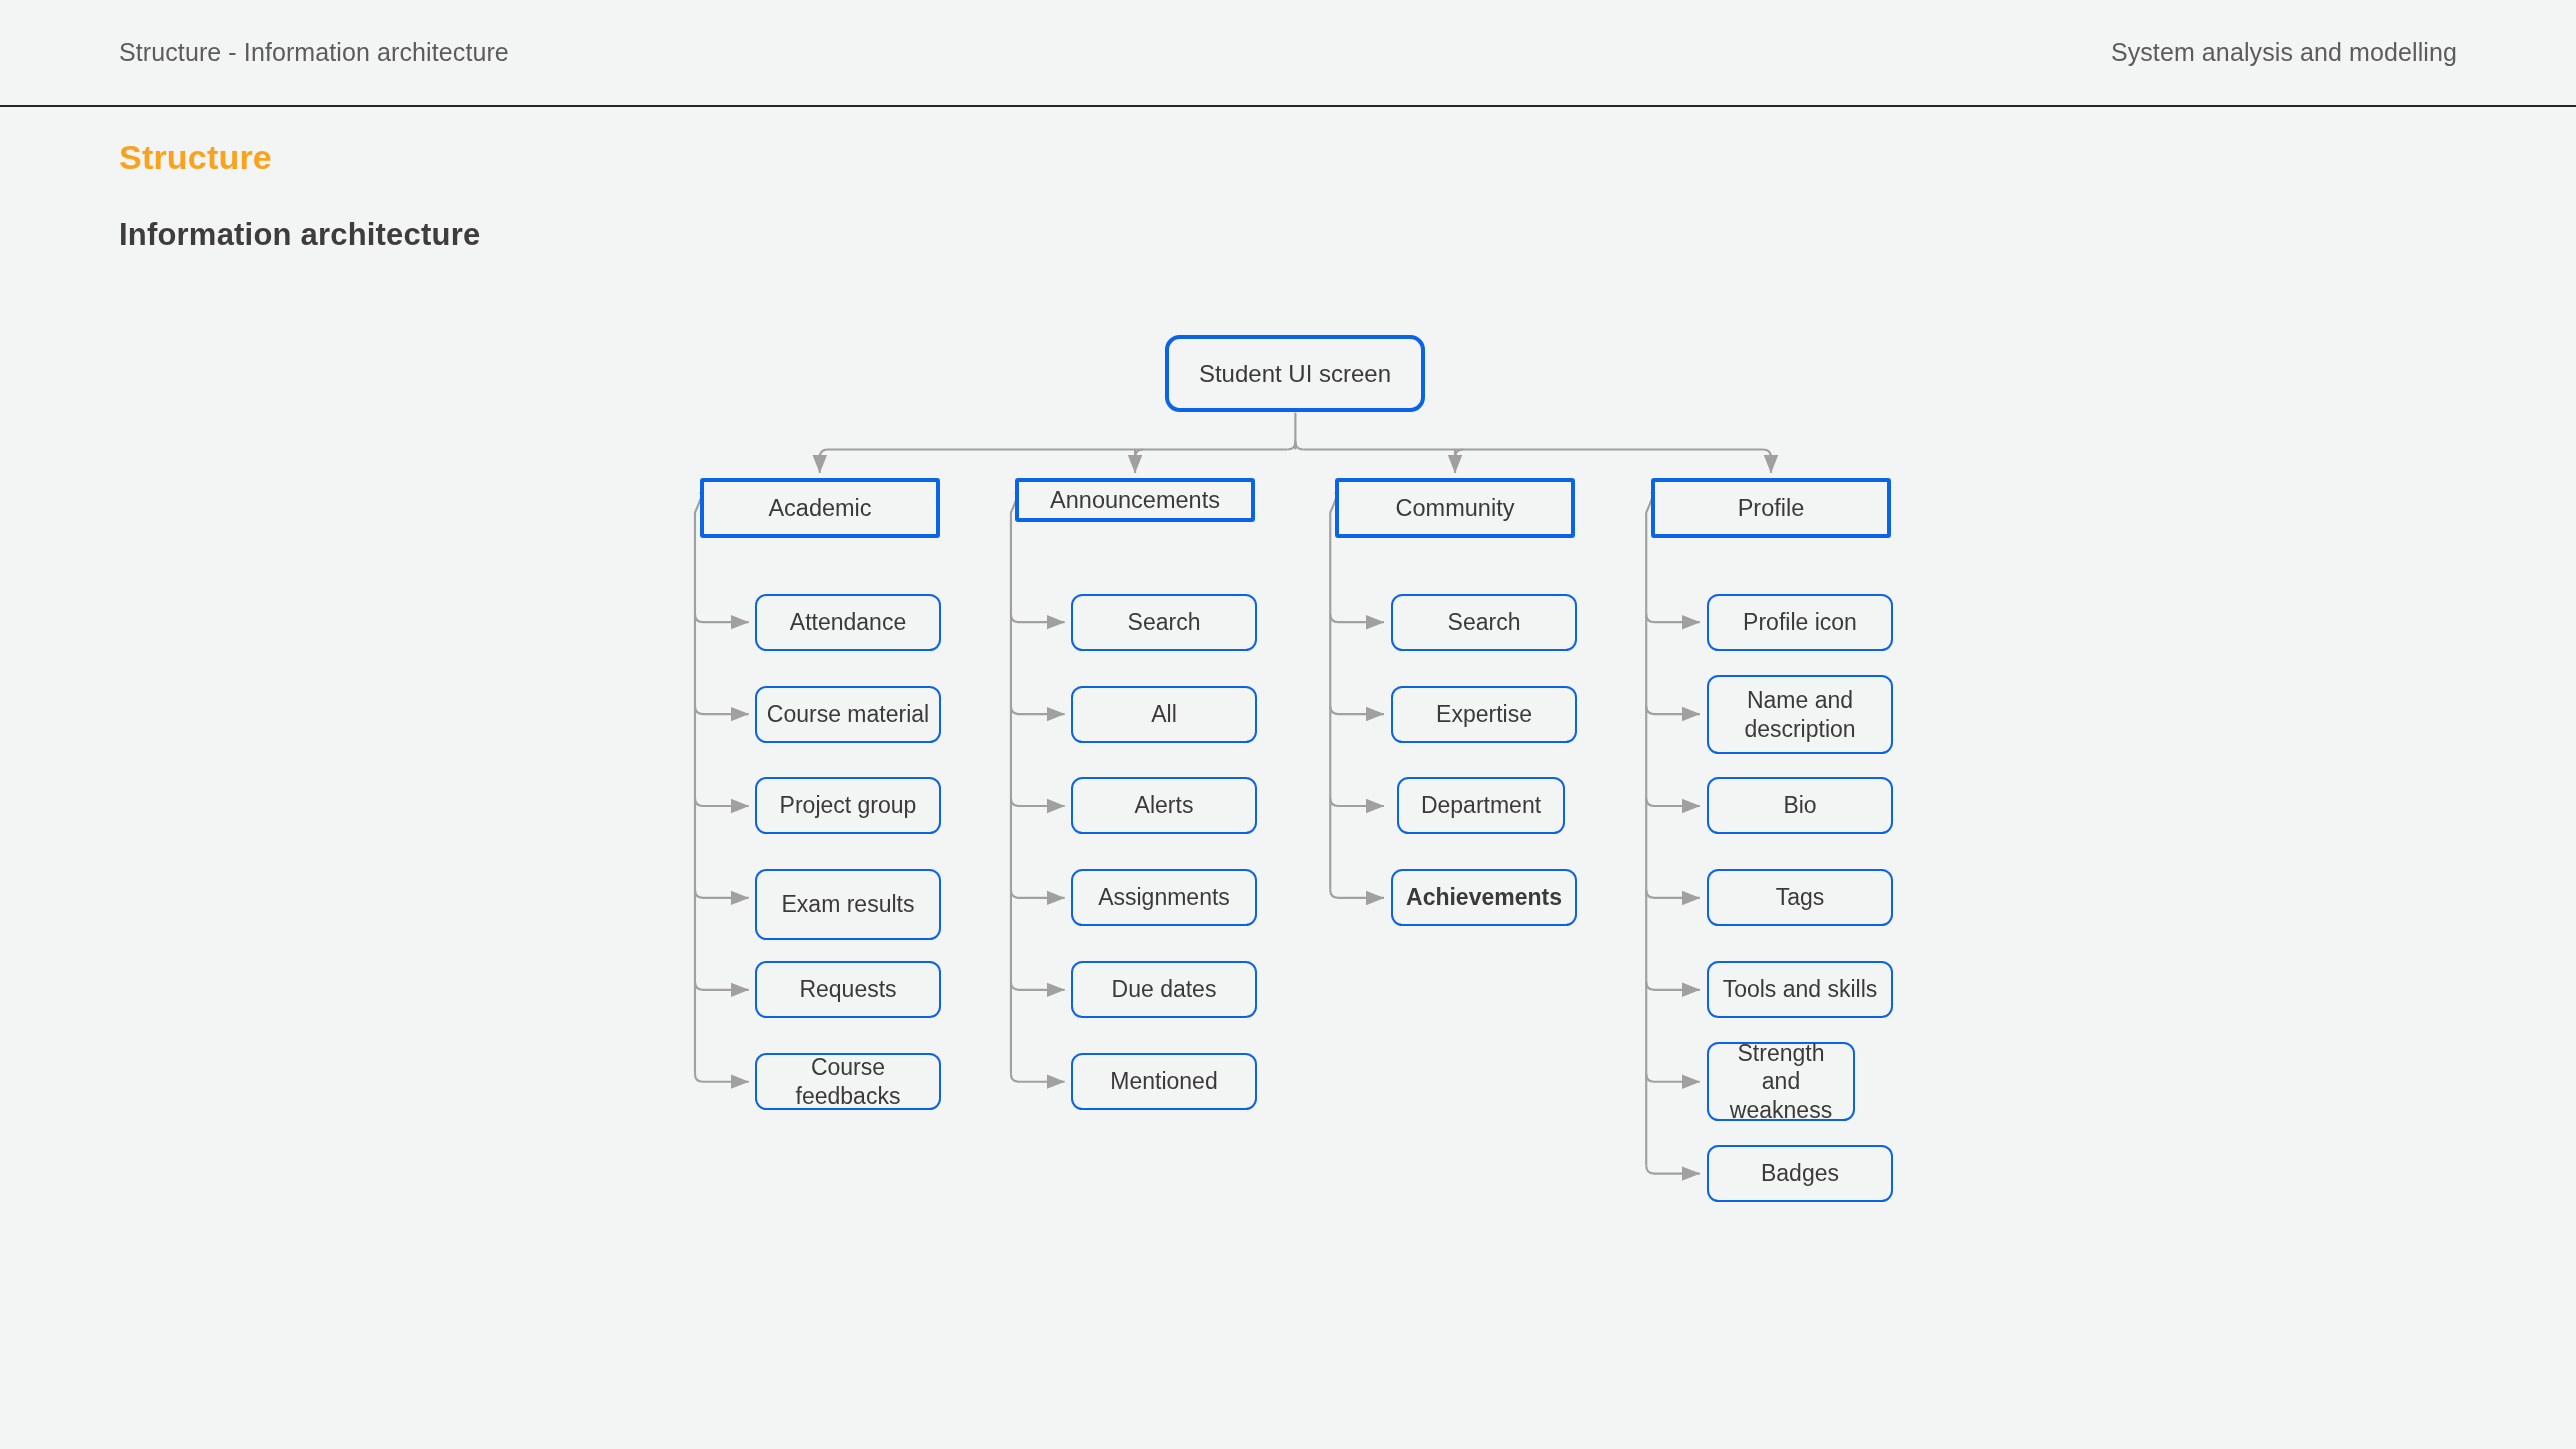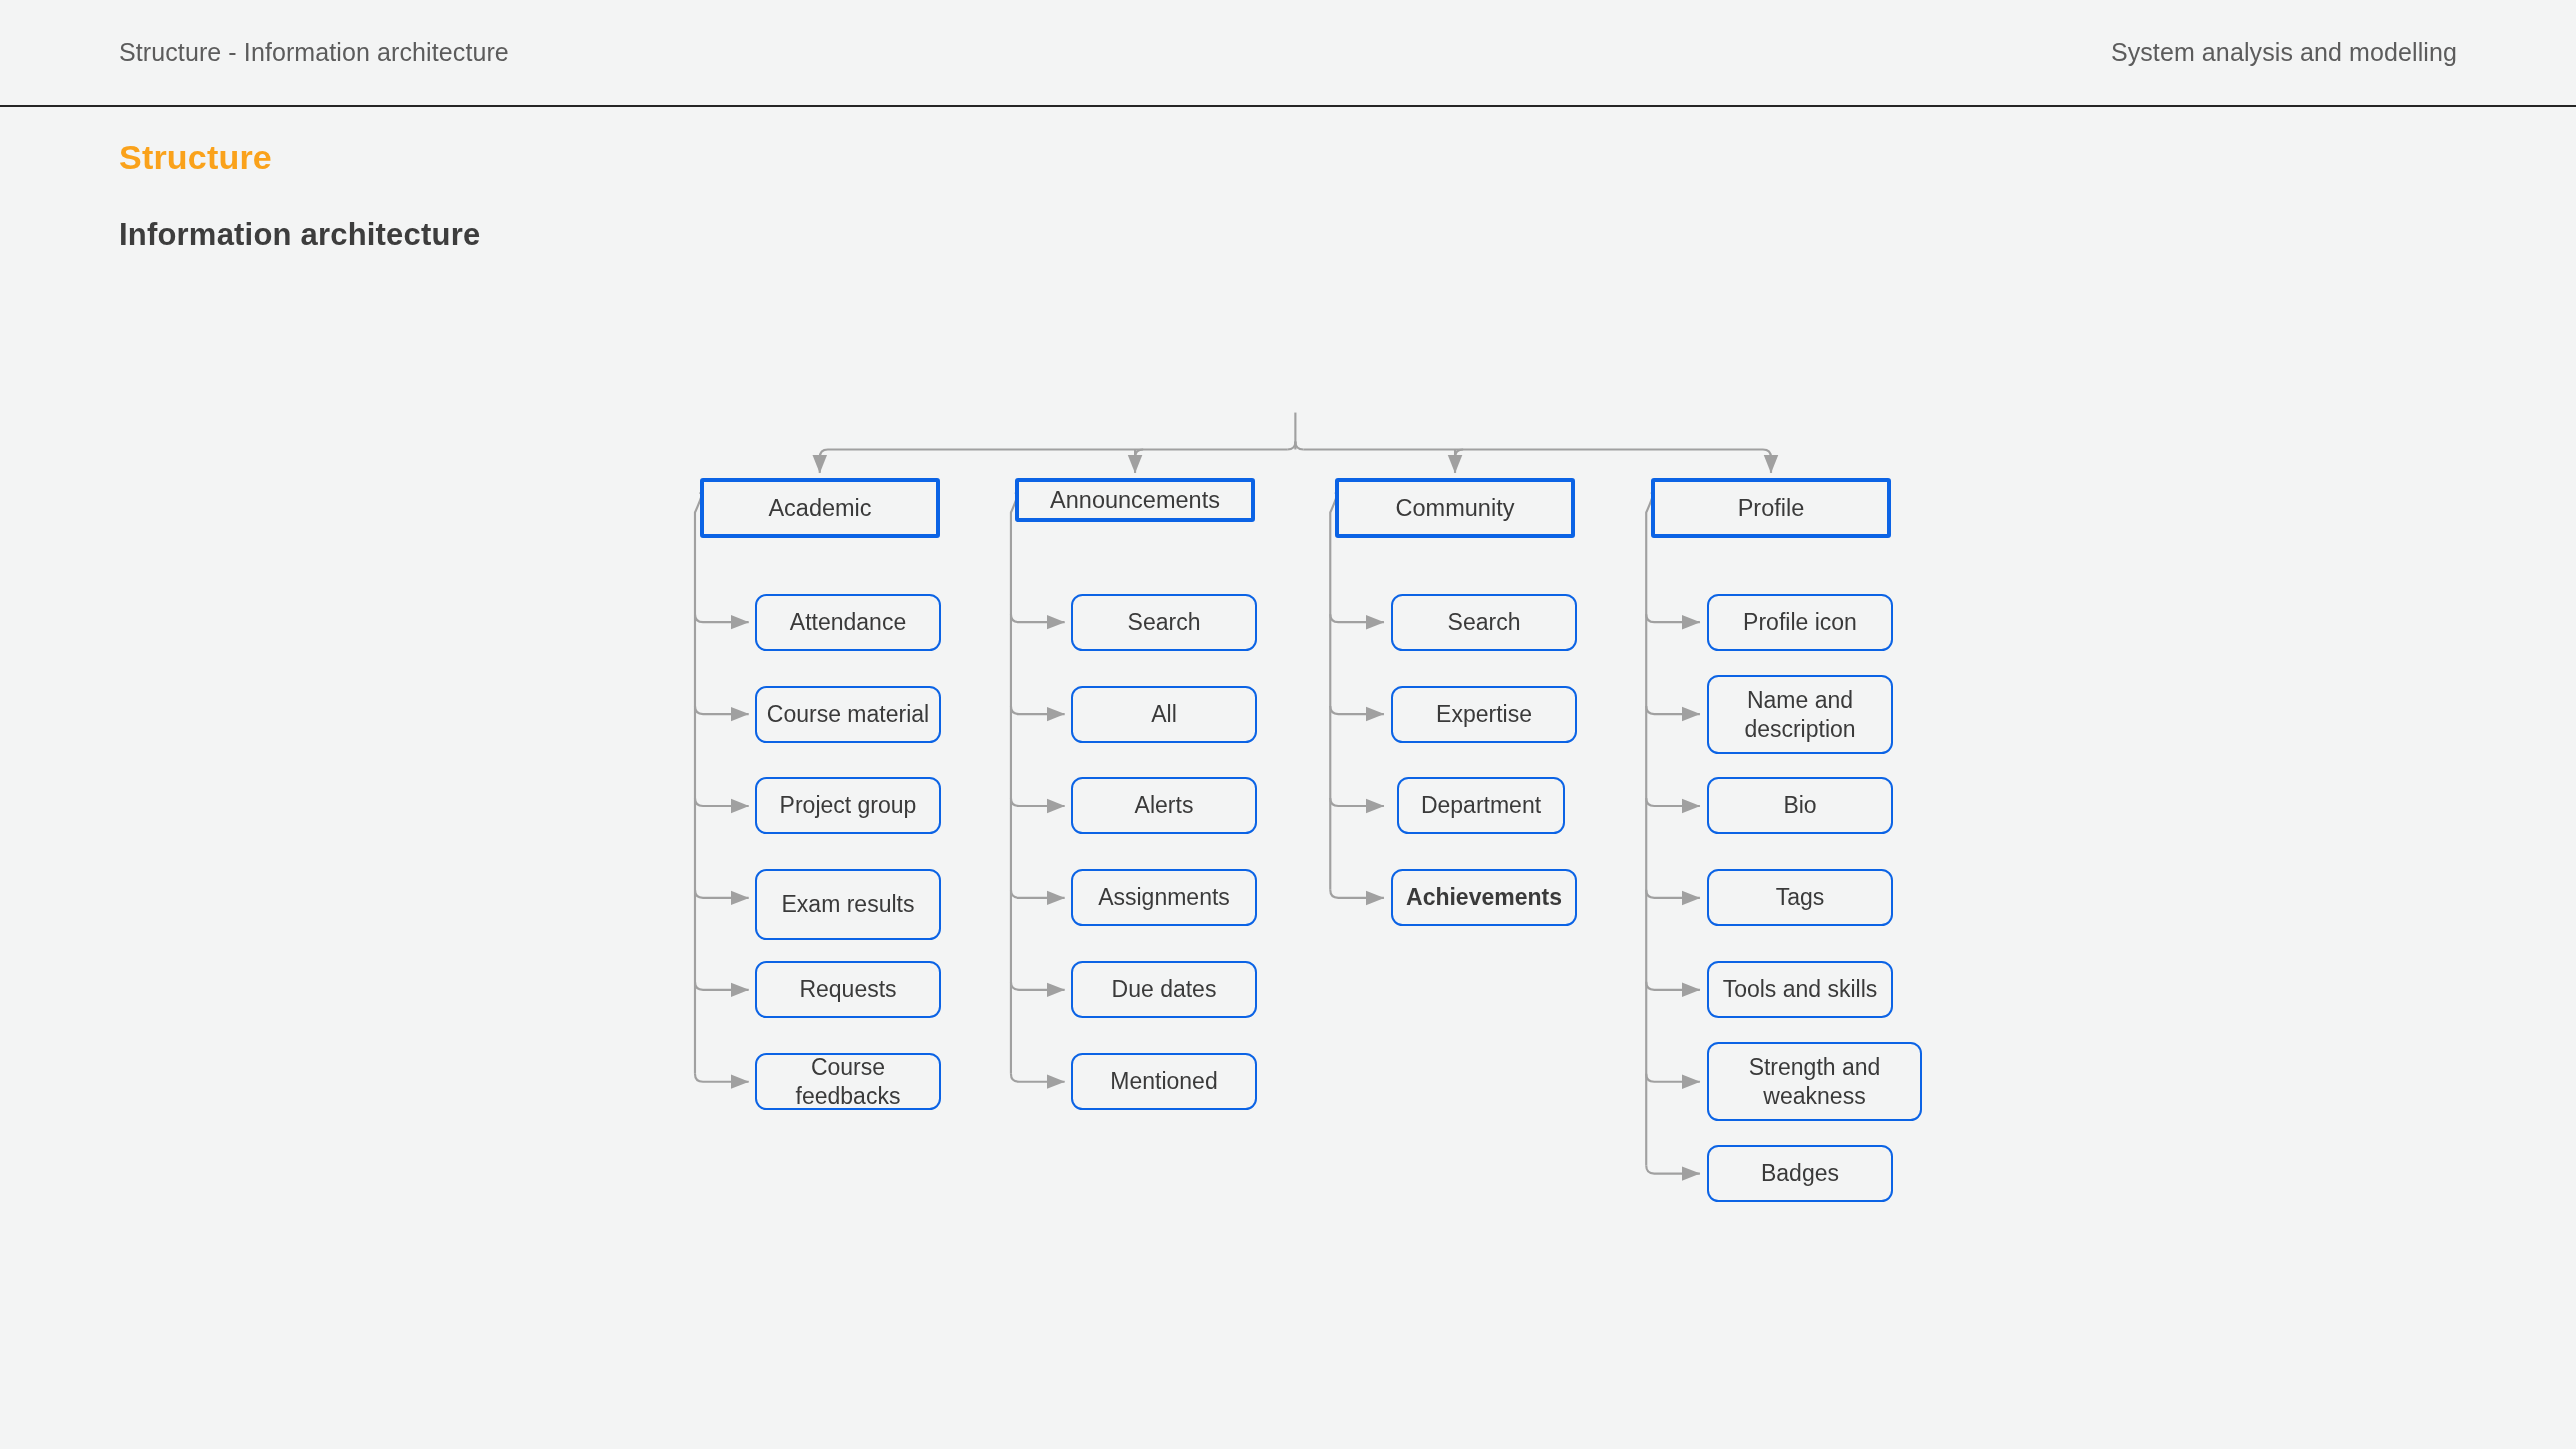--- a/index.html
+++ b/index.html
@@ -178,20 +178,23 @@
           L 2454 1737.5" fill="none" stroke="#A0A0A0" stroke-width="3.2"></path>
         <path d="M 2454 915.5 Q 2454 927.5 2466 927.5 L 2534 927.5" fill="none" stroke="#A0A0A0" stroke-width="3.2" marker-end="url(#arrowhead)"></path>
         <path d="M 2454 1052.5 Q 2454 1064.5 2466 1064.5 L 2534 1064.5" fill="none" stroke="#A0A0A0" stroke-width="3.2" marker-end="url(#arrowhead)"></path>
         <path d="M 2454 1189.5 Q 2454 1201.5 2466 1201.5 L 2534 1201.5" fill="none" stroke="#A0A0A0" stroke-width="3.2" marker-end="url(#arrowhead)"></path>
         <path d="M 2454 1326.5 Q 2454 1338.5 2466 1338.5 L 2534 1338.5" fill="none" stroke="#A0A0A0" stroke-width="3.2" marker-end="url(#arrowhead)"></path>
         <path d="M 2454 1463.5 Q 2454 1475.5 2466 1475.5 L 2534 1475.5" fill="none" stroke="#A0A0A0" stroke-width="3.2" marker-end="url(#arrowhead)"></path>
         <path d="M 2454 1600.5 Q 2454 1612.5 2466 1612.5 L 2534 1612.5" fill="none" stroke="#A0A0A0" stroke-width="3.2" marker-end="url(#arrowhead)"></path>
         <path d="M 2454 1737.5 Q 2454 1749.5 2466 1749.5 L 2534 1749.5" fill="none" stroke="#A0A0A0" stroke-width="3.2" marker-end="url(#arrowhead)"></path>
       </g>
   </svg>
+<div class="node root" style="left: 1165px; top: 335px; width: 260px; height: 77px;">
+      <span>Student UI screen</span>
+    </div>
     <div class="node branch" style="left: 700px; top: 478px; width: 240px; height: 60px;">
       <span>Academic</span>
     </div>
     <div class="node leaf" style="left: 755px; top: 594px; width: 186px; height: 57px;">
       <span>Attendance</span>
     </div>
     <div class="node leaf" style="left: 755px; top: 686px; width: 186px; height: 57px;">
       <span>Course material</span>
     </div>
     <div class="node leaf" style="left: 755px; top: 777px; width: 186px; height: 57px;">
@@ -253,20 +256,20 @@
     </div>
     <div class="node leaf" style="left: 1707px; top: 777px; width: 186px; height: 57px;">
       <span>Bio</span>
     </div>
     <div class="node leaf" style="left: 1707px; top: 869px; width: 186px; height: 57px;">
       <span>Tags</span>
     </div>
     <div class="node leaf" style="left: 1707px; top: 961px; width: 186px; height: 57px;">
       <span>Tools and skills</span>
     </div>
-    <div class="node leaf" style="left: 1707px; top: 1042px; width: 215px; height: 79px;">
+    <div class="node leaf" style="left: 1707px; top: 1042px; width: 148px; height: 79px;">
       <span>Strength and weakness</span>
     </div>
     <div class="node leaf" style="left: 1707px; top: 1145px; width: 186px; height: 57px;">
       <span>Badges</span>
     </div>
   </div>
 
 
 </body></html>

